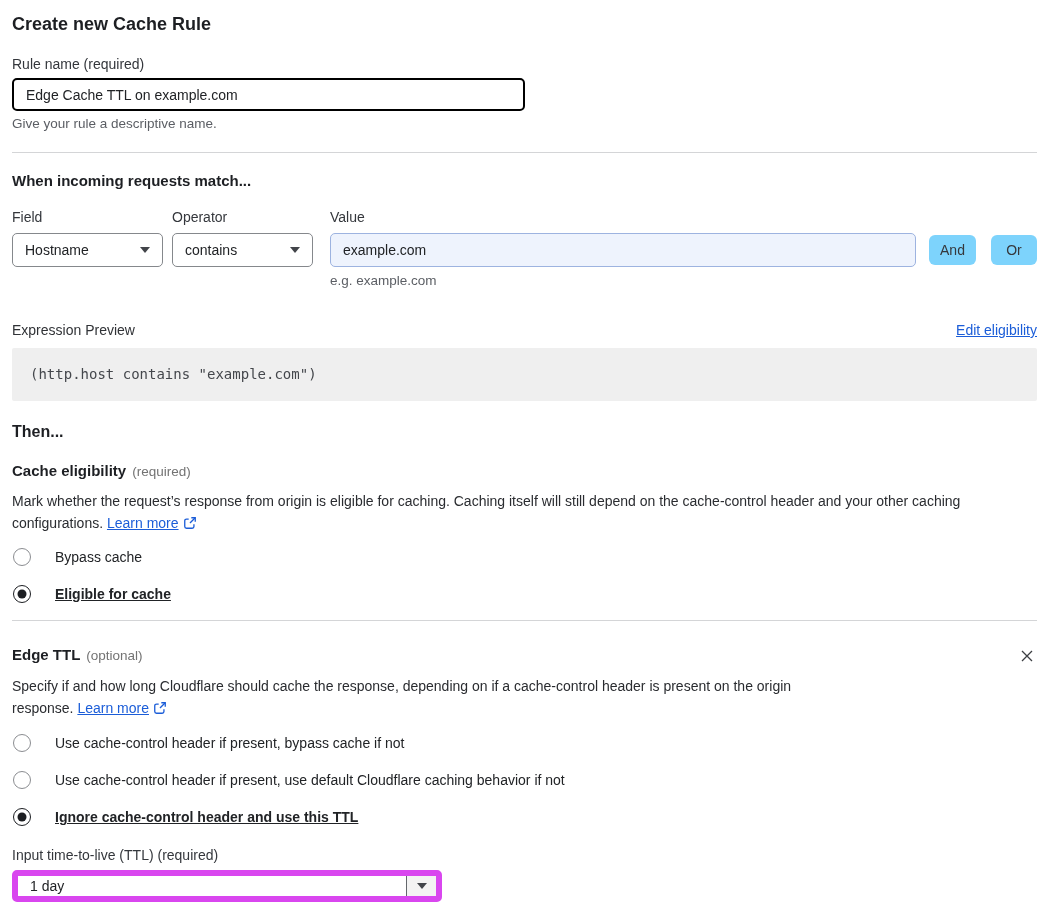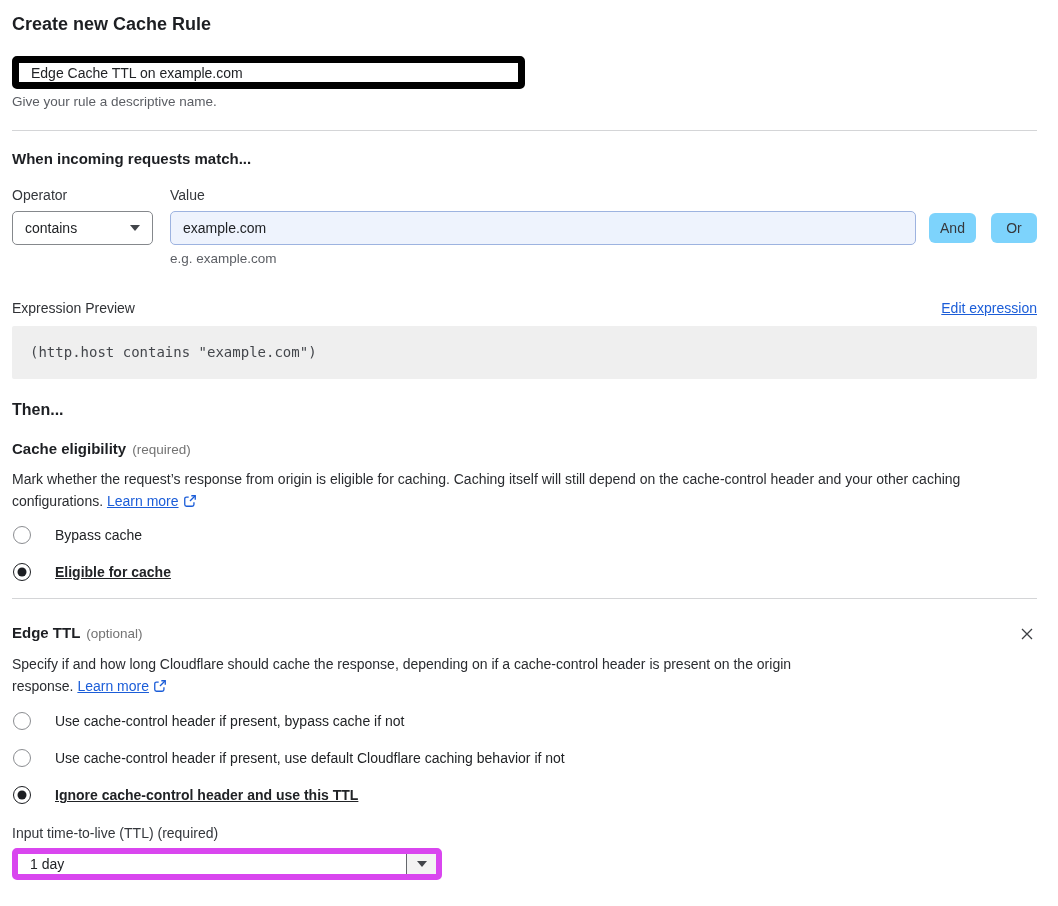--- a/index.html
+++ b/index.html
@@ -13,21 +13,21 @@
   .page { padding: 13px 21px 11px 12px; }
 
   h1.page-title { font-size: 18px; font-weight: 700; line-height: 22px; color: #1d1f23; }
 
   .field-label { font-size: 14px; color: #34373c; line-height: 16px; }
   .helper { font-size: 13.5px; color: #5b5e64; line-height: 16px; }
 
   .rule-name-block { margin-top: 21px; }
   .text-input {
     display: block; margin-top: 6px; width: 513px; height: 33px;
-    border: 7px solid #000000; border-radius: 5px; padding: 0 12px;
+    border: 2px solid #000000; border-radius: 5px; padding: 0 12px;
     font-family: inherit; font-size: 14px; color: #212326; background: #fff; outline: none;
   }
   .rule-name-block .helper { margin-top: 5px; }
 
   hr.divider { border: none; border-top: 1px solid #d4d5d7; margin-top: 20px; }
 
   h2.section-heading { margin-top: 18px; font-size: 15px; font-weight: 700; line-height: 20px; color: #1d1f23; }
 
   .match-grid { margin-top: 18px; display: flex; align-items: flex-start; }
   .col-field { width: 151px; margin-right: 9px; flex: 0 0 auto; }
@@ -104,48 +104,56 @@
   .edge-ttl-desc { max-width: 840px; margin-top: 9px; }
 </style>
 </head>
 <body>
 
 <div class="page">
 
   <h1 class="page-title">Create new Cache Rule</h1>
 
   <div class="rule-name-block">
+    <div class="field-label">Rule name (required)</div>
     <input class="text-input" type="text" value="Edge Cache TTL on example.com" style="">
     <div class="helper">Give your rule a descriptive name.</div>
   </div>
 
   <hr class="divider">
 
   <h2 class="section-heading">When incoming requests match...</h2>
 
   <div class="match-grid">
+    <div class="col-field">
+      <div class="field-label">Field</div>
+      <div class="select-box">
+        <span>Hostname</span>
+        <span class="caret"></span>
+      </div>
+    </div>
     <div class="col-operator">
       <div class="field-label">Operator</div>
       <div class="select-box">
         <span>contains</span>
         <span class="caret"></span>
       </div>
     </div>
     <div class="col-value">
       <div class="field-label">Value</div>
       <input class="value-input" type="text" value="example.com" style="">
       <div class="helper">e.g. example.com</div>
     </div>
     <button class="connector-btn btn-and">And</button>
     <button class="connector-btn btn-or">Or</button>
   </div>
 
   <div class="preview-row">
     <span class="preview-label">Expression Preview</span>
-    <a class="link">Edit expression</a>
+    <a class="link">Edit eligibility</a>
   </div>
   <div class="code-block">(http.host contains "example.com")</div>
 
   <h2 class="then-heading">Then...</h2>
 
   <div class="behavior-heading">
     <span>Cache eligibility</span><span class="qualifier">(required)</span>
   </div>
   <p class="description">
     <span>Mark whether the request’s response from origin is eligible for caching. Caching itself will still depend on the cache-control header and your other caching configurations.</span>

